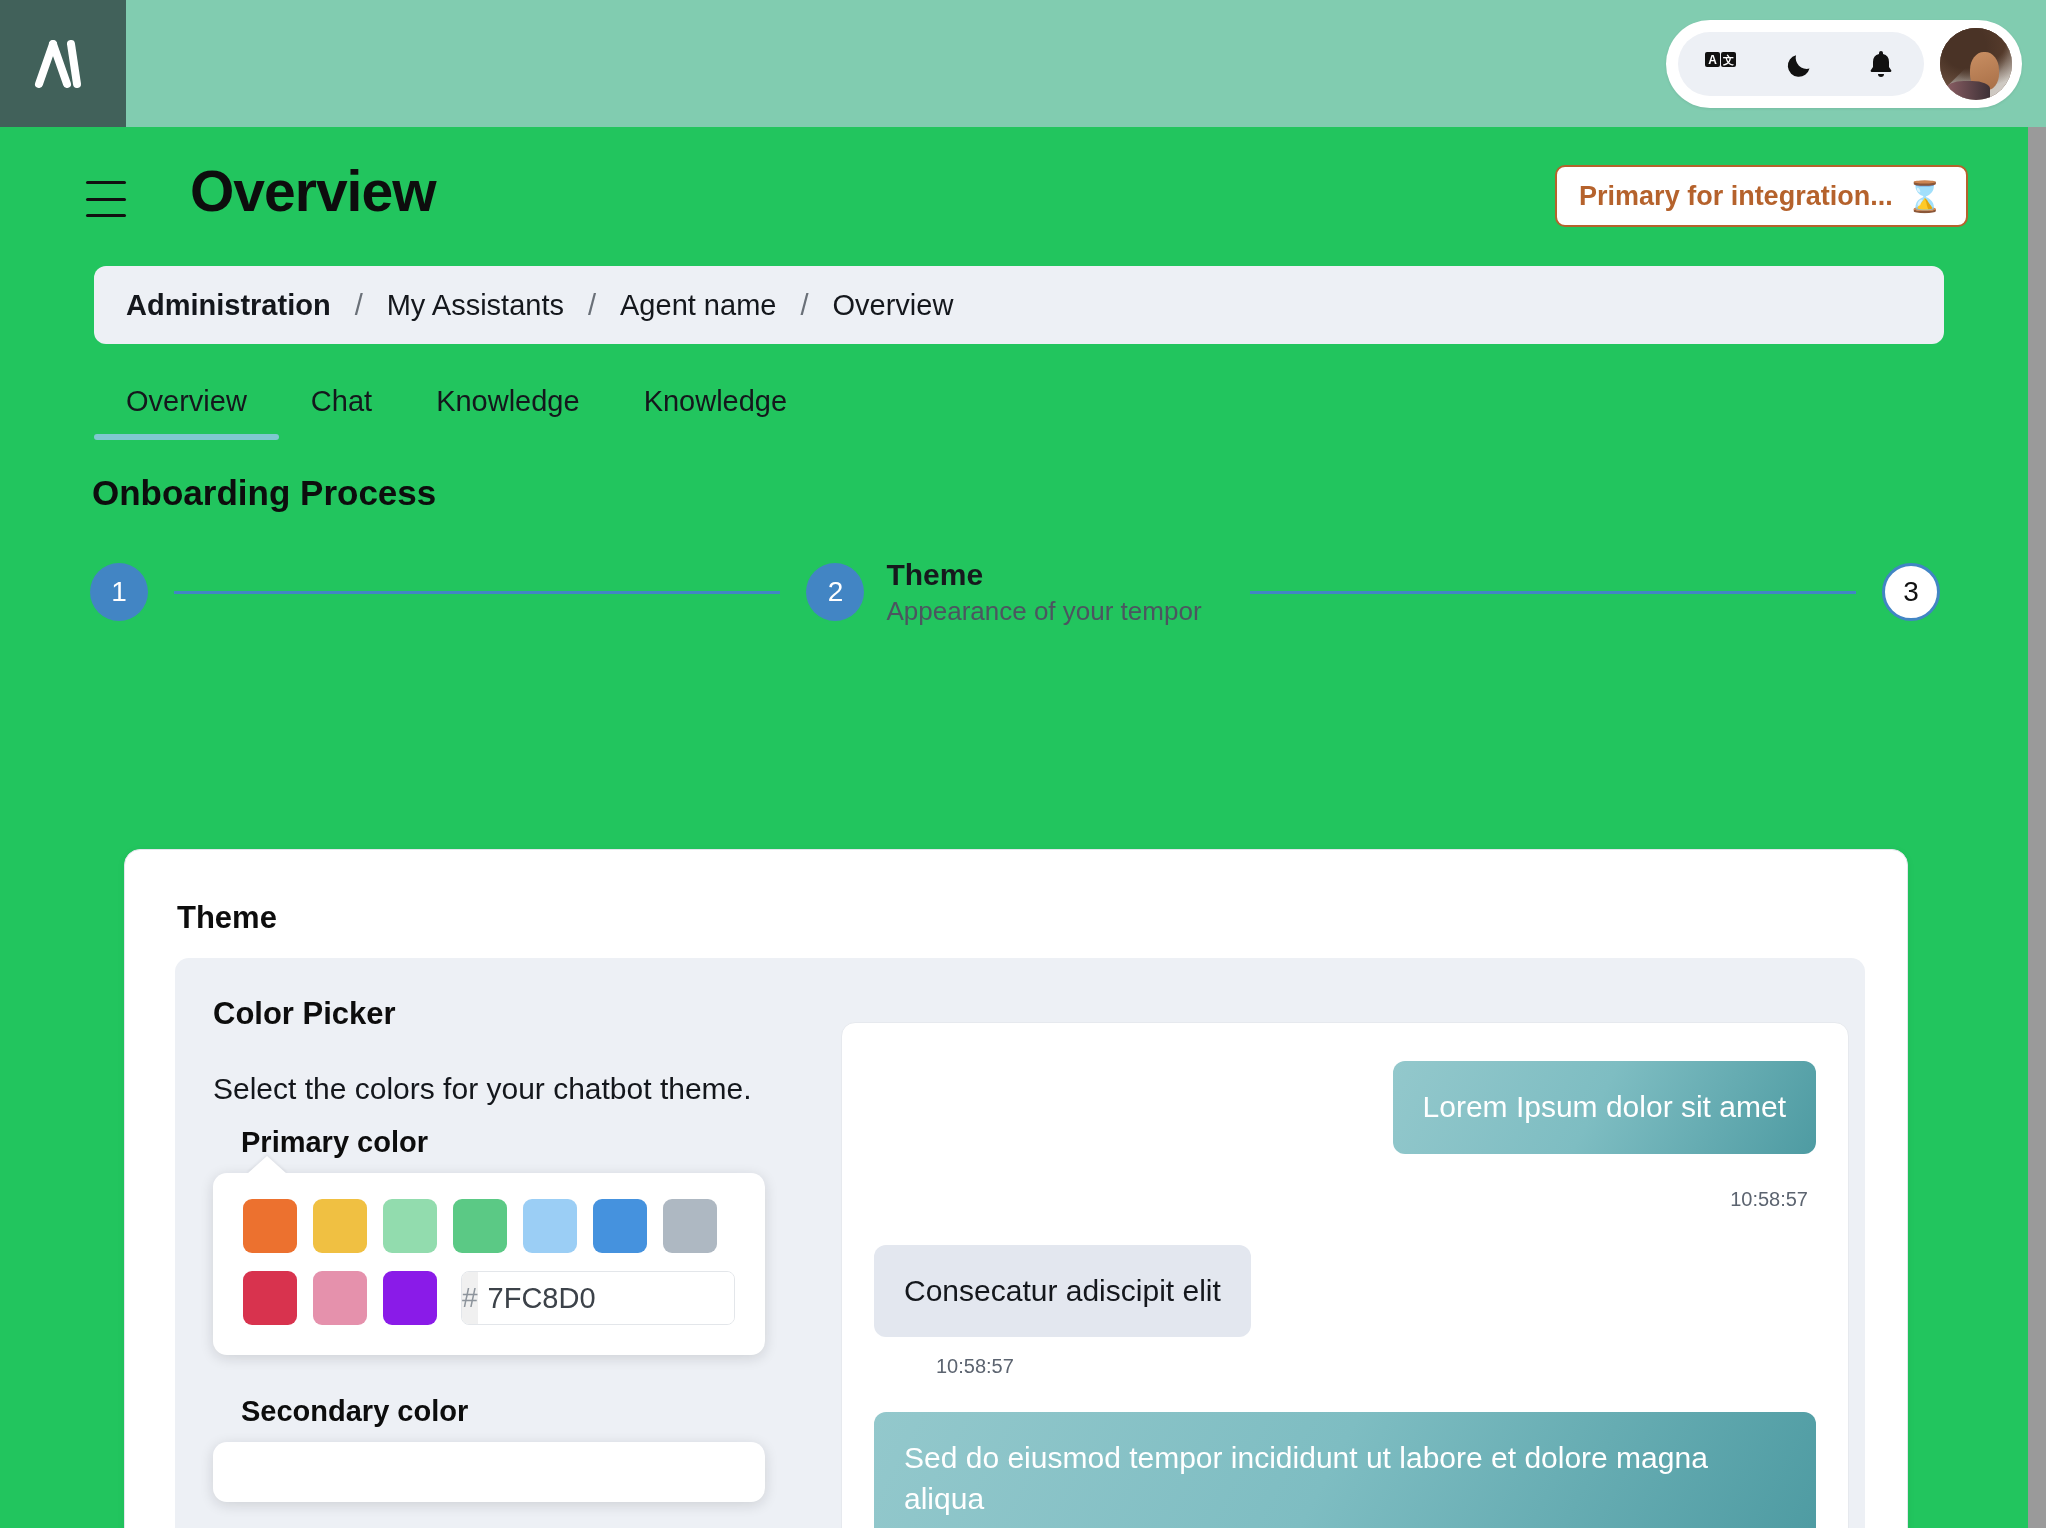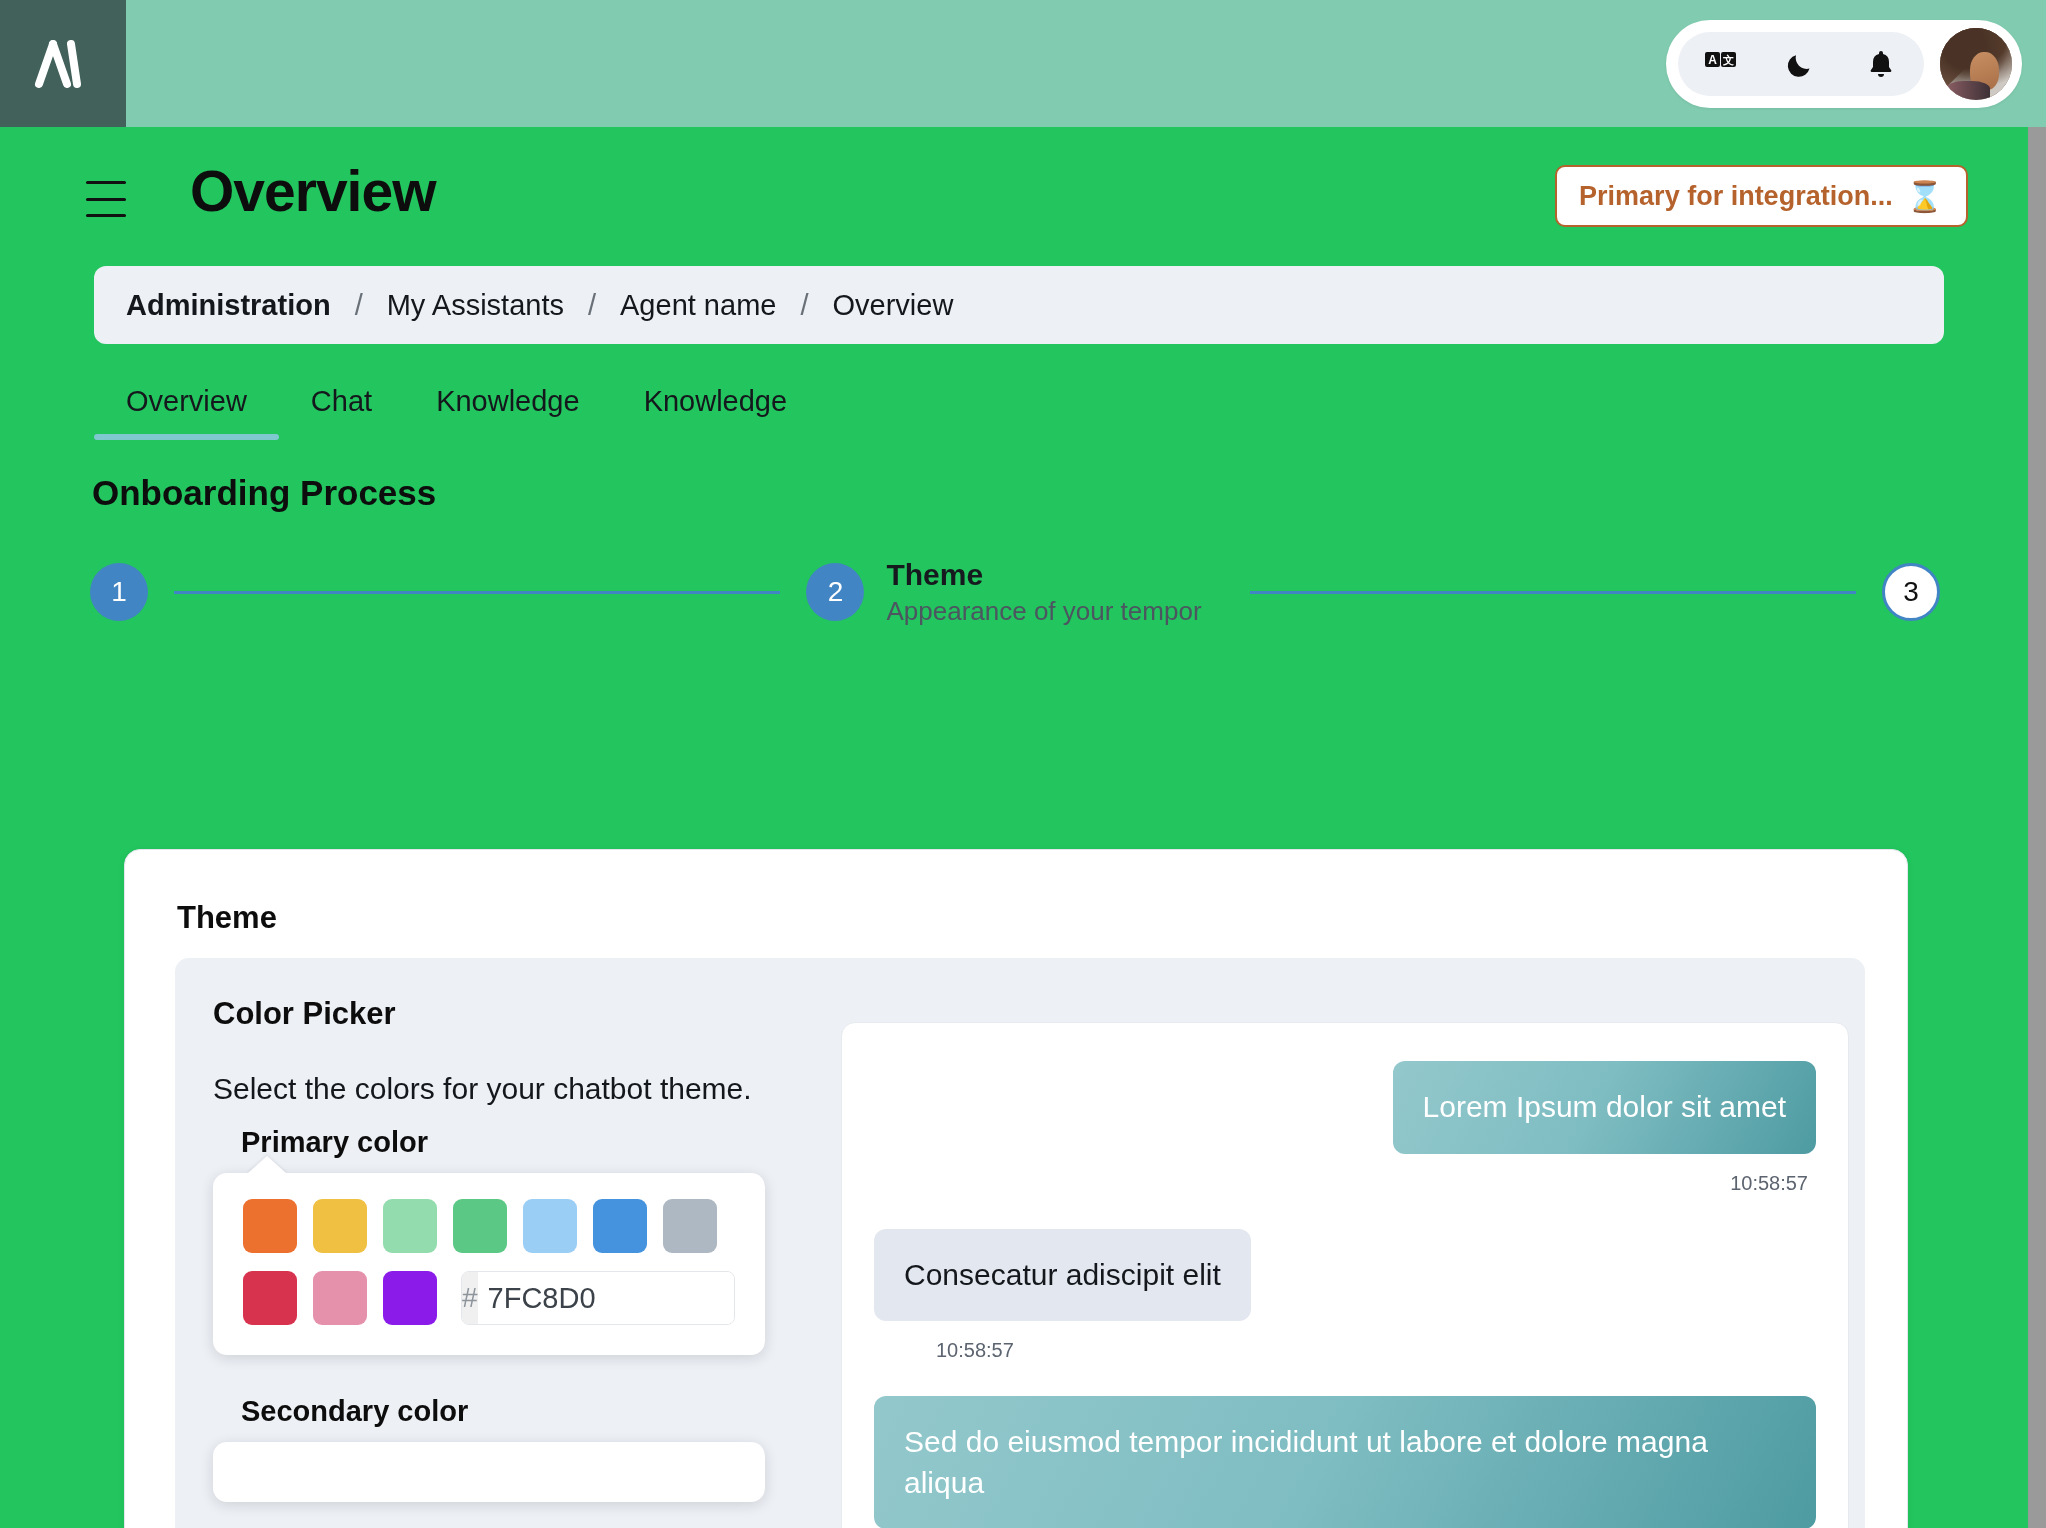--- a/index.html
+++ b/index.html
@@ -105,21 +105,21 @@
   .hex-val { flex:1; border:none; outline:none; background:#fff; font-size:29px; color:#3c4249;
              padding-left:10px; font-family:"Liberation Sans", sans-serif; }
   .secondary-label { margin-top:40px; }
   .popover.secondary { height:60px; overflow:hidden; }
 
   
   .chat { position:absolute; top:64px; left:666px; width:1008px; height:528px;
           background:#fff; border:1px solid #e6e9ee; border-radius:14px; overflow:hidden;
           padding:38px 32px 0; }
   .msg-row { display:flex; flex-direction:column; }
-  .msg-row.out { align-items:flex-end; }
+  .msg-row.out { align-items:flex-end;gap:16px; }
   .msg-row.in { align-items:flex-start; }
   .bubble { max-width:82%; border-radius:12px; padding:26px 30px; font-size:30px; line-height:1.35; }
   .bubble.out { background:linear-gradient(118deg,#93C8CC 0%, #7EBDC2 48%, #4E9BA2 100%); color:#fff; }
   .bubble.in { background:#E3E7EF; color:#14171c; }
   .ts { font-size:20px; color:#5c6470; margin-top:18px; }
   .msg-row.out .ts { margin-right:8px; }
   .msg-row.in .ts { margin-left:62px; }
   .gap { height:34px; }
   .bubble.wide { max-width:100%; }
 </style>

